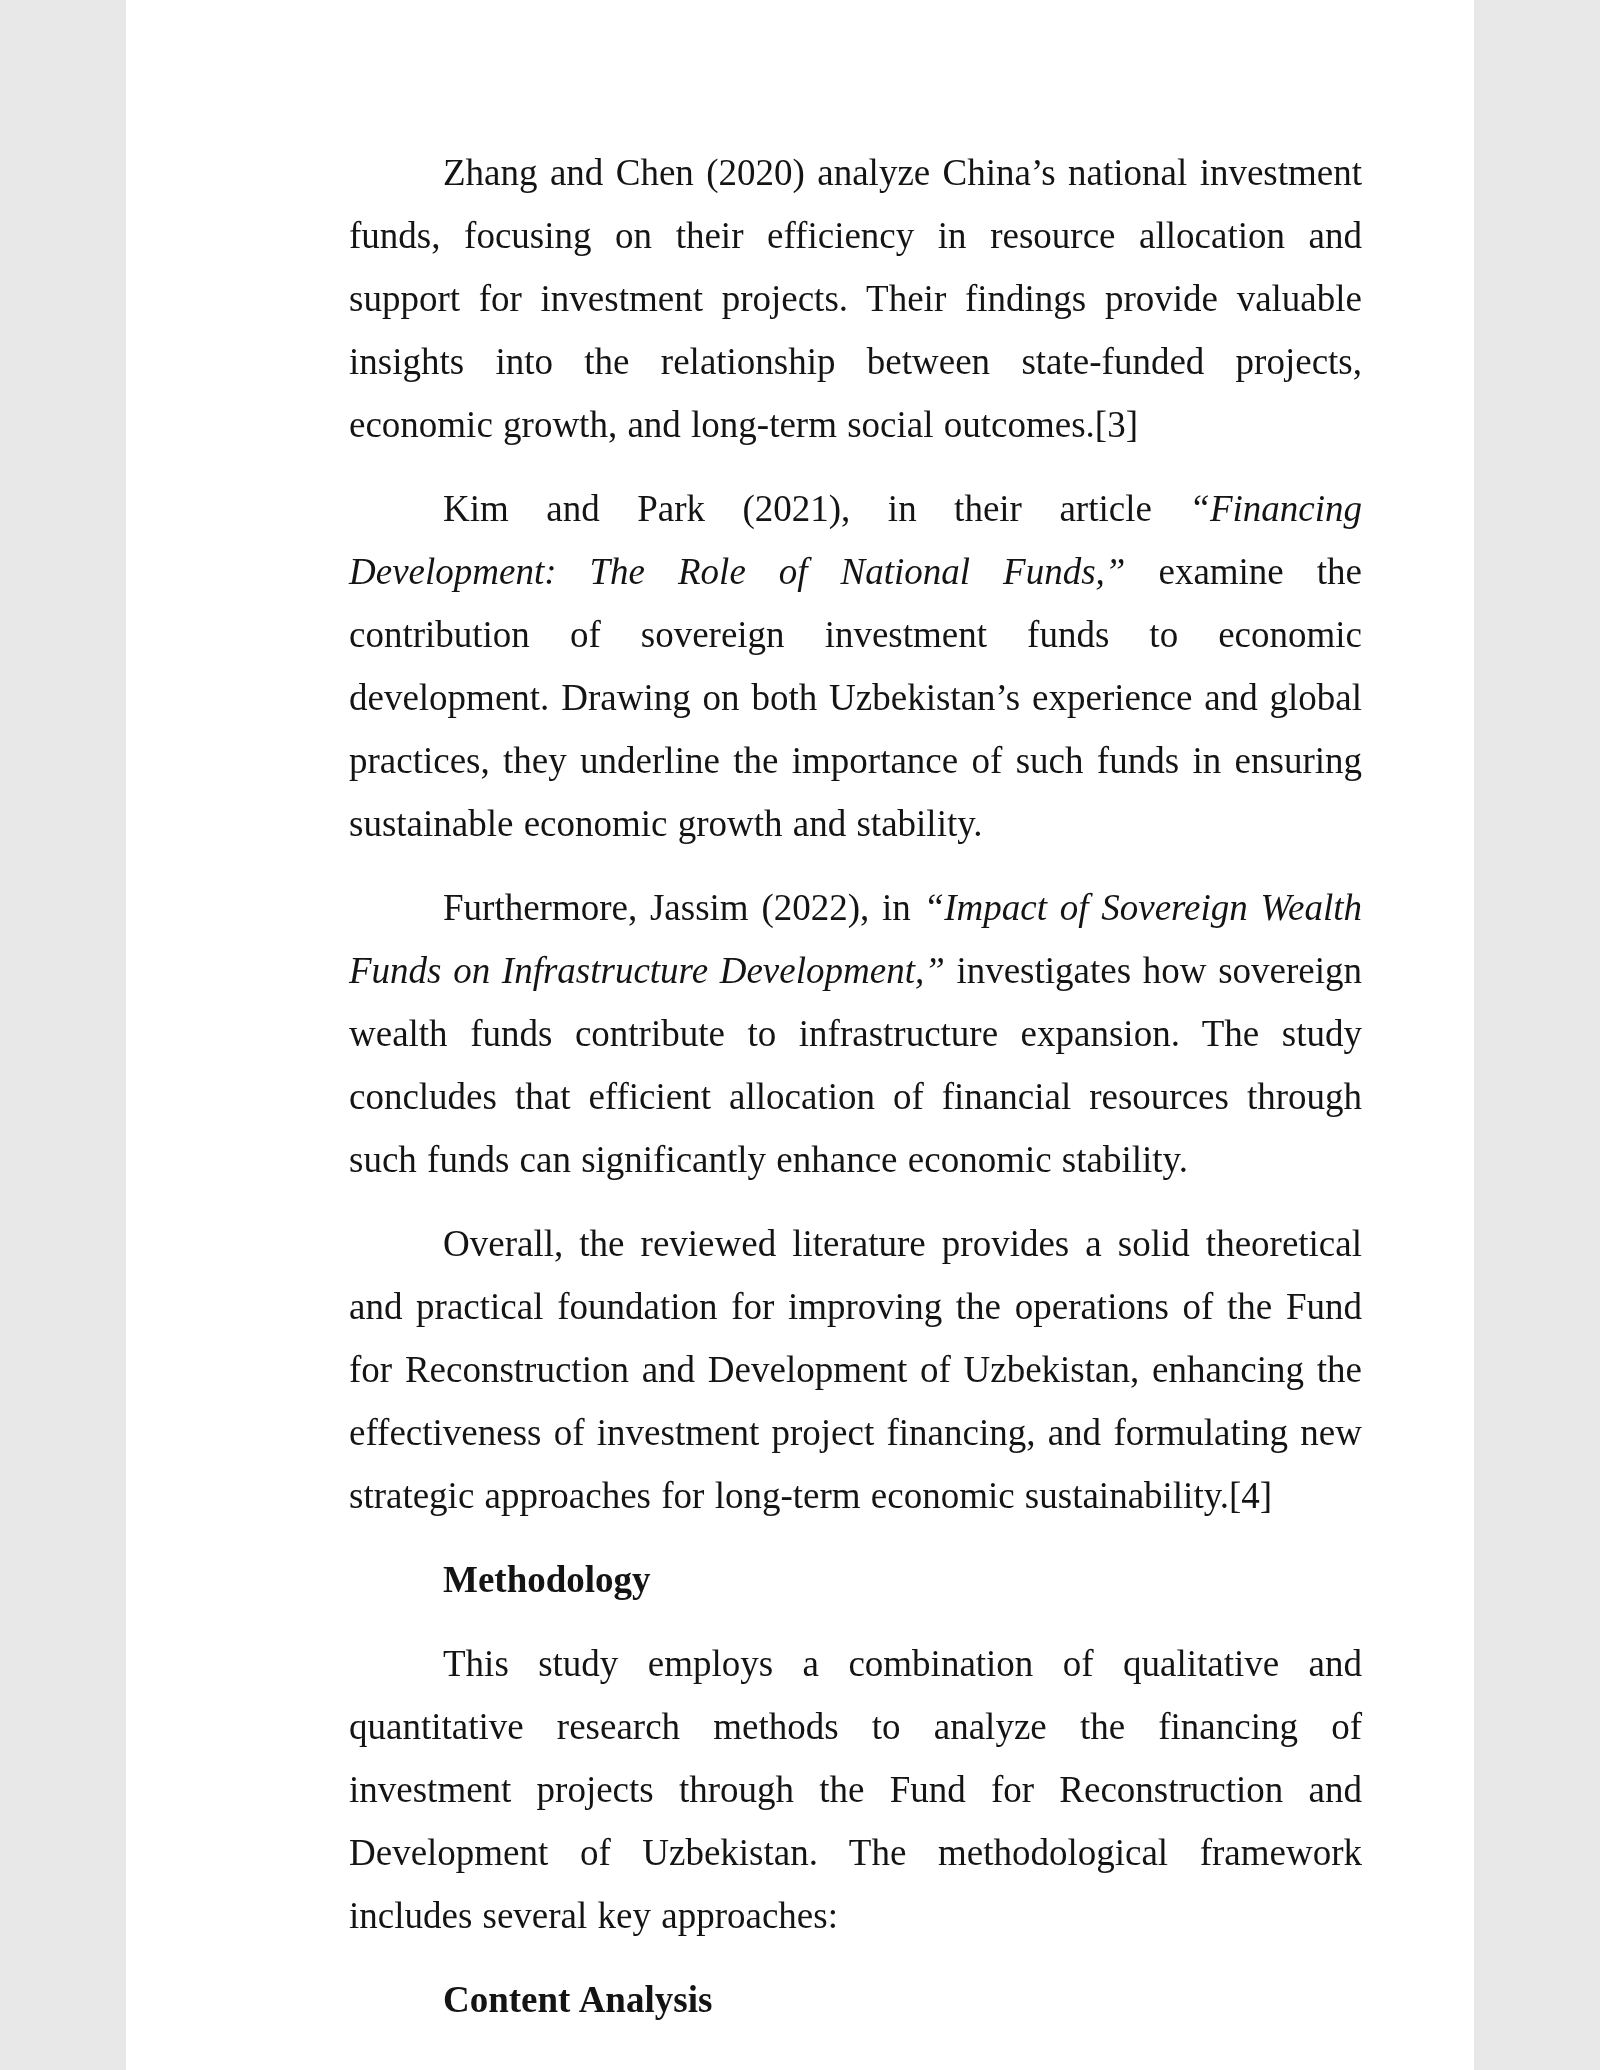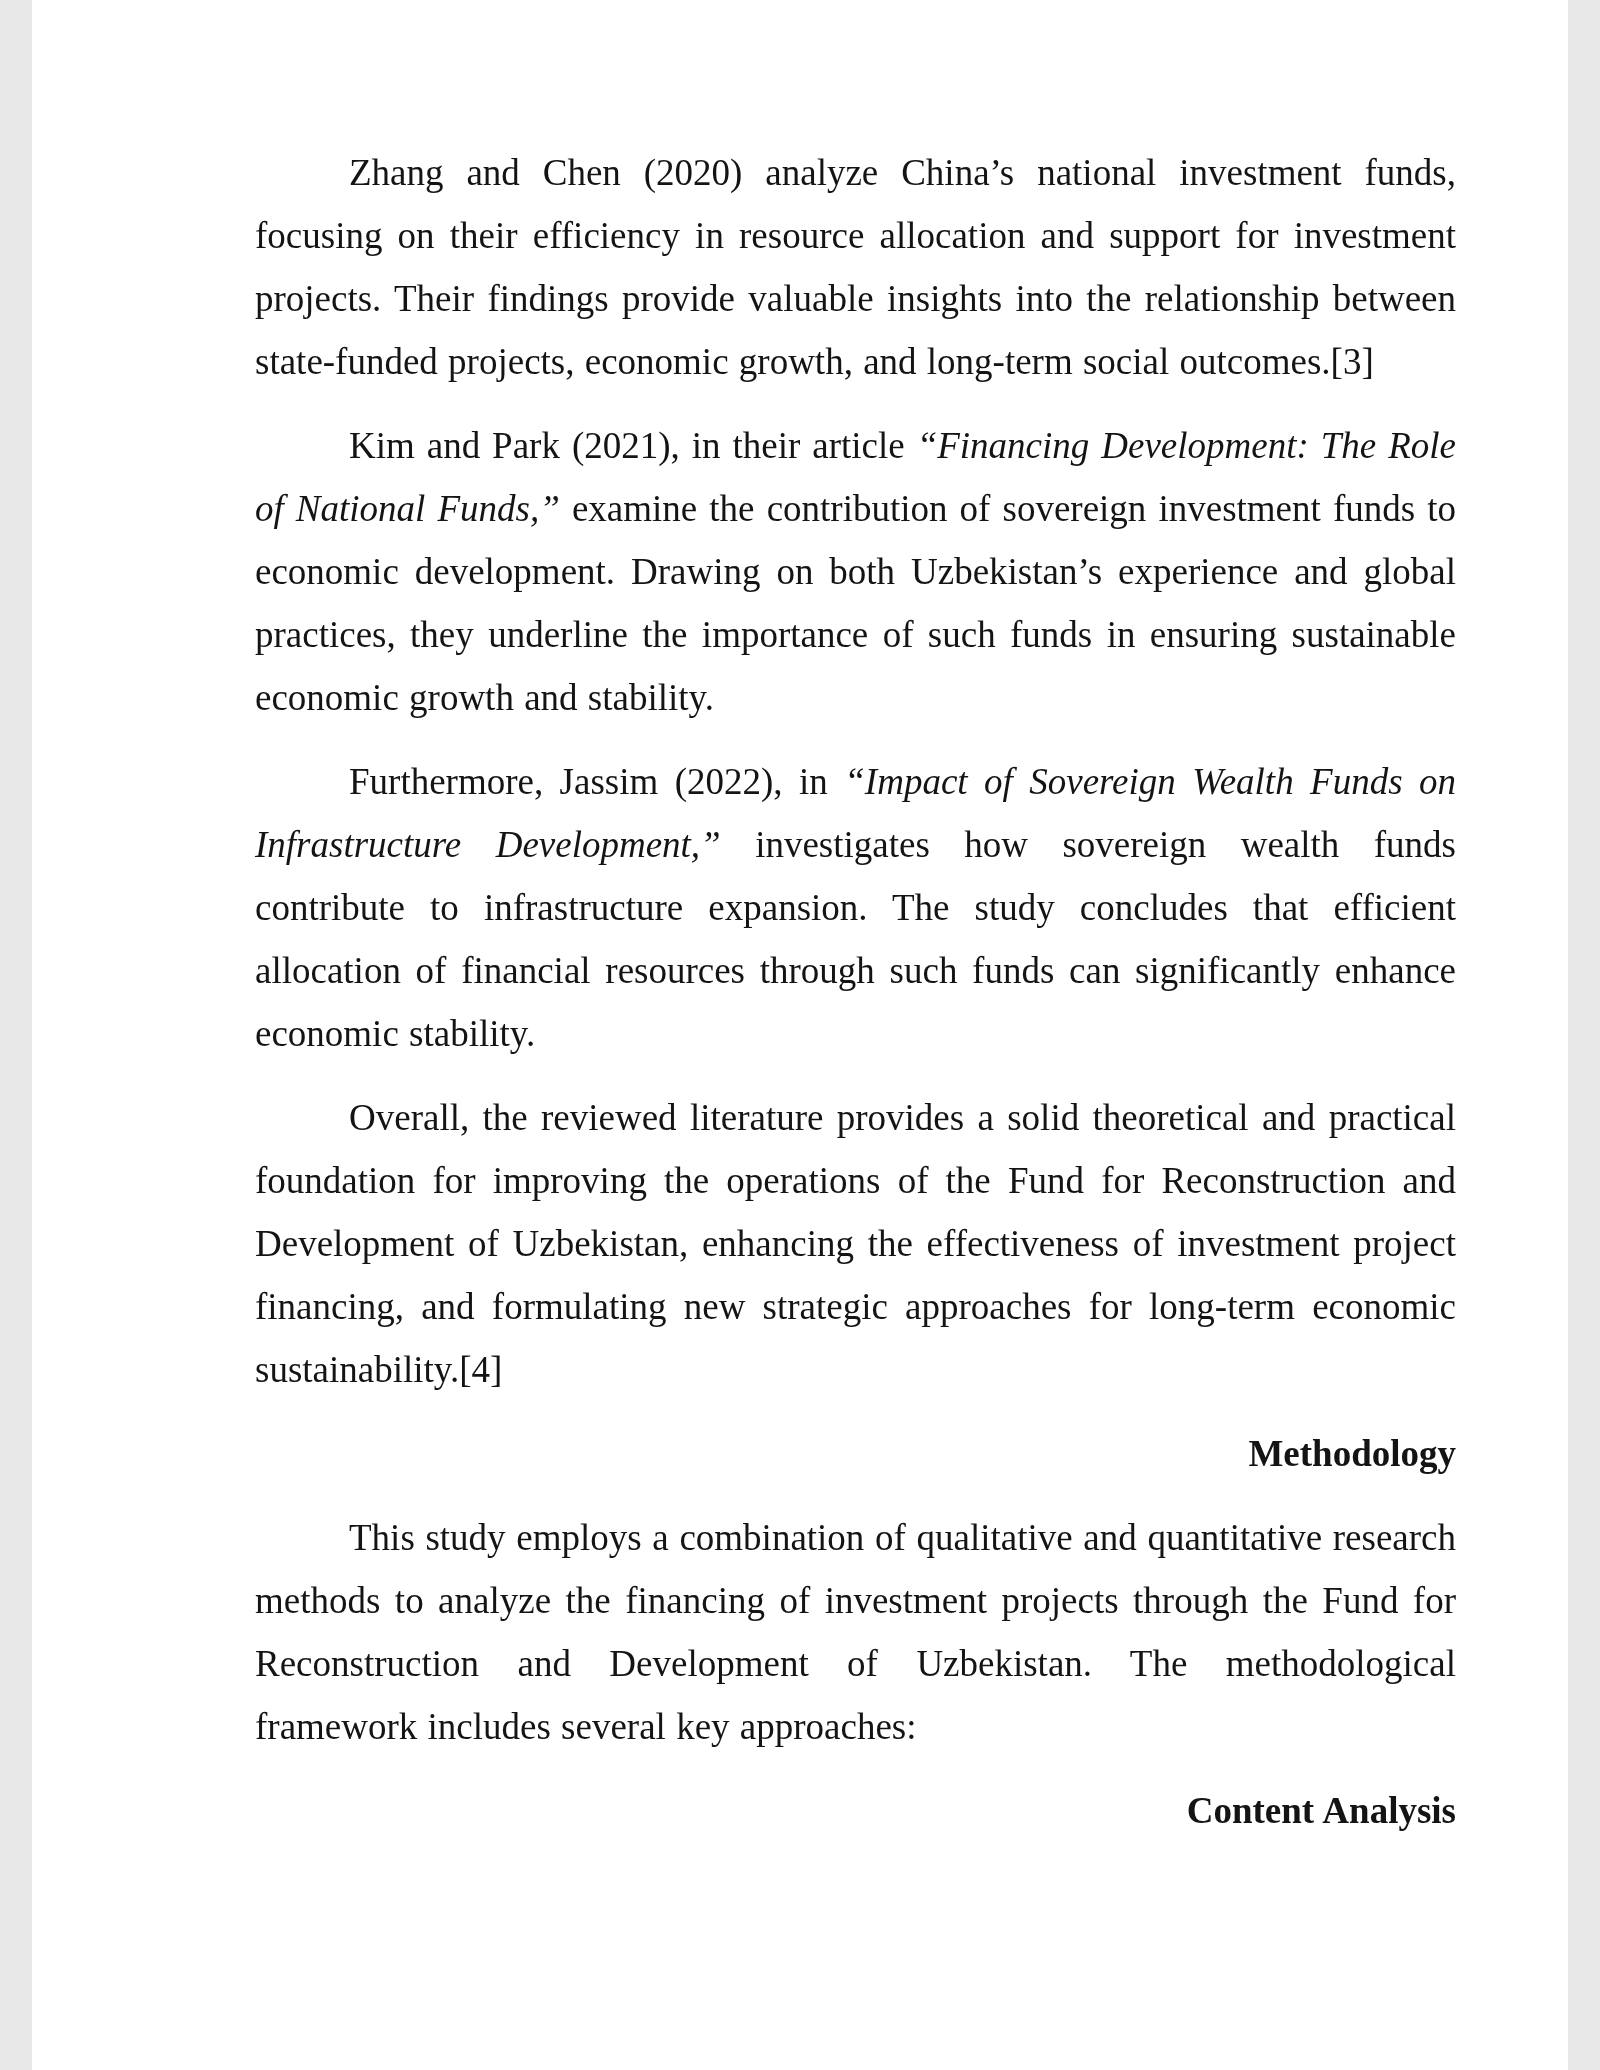--- a/index.html
+++ b/index.html
@@ -2,21 +2,21 @@
 <html><head>
 <meta charset="utf-8">
 <style>
   html, body {
     margin: 0;
     padding: 0;
     background: #e8e8e8;
   }
   .page {
     position: relative;
-    width: 1536px;
+    width: 1348px;
     height: 2070px;
     margin: 0 auto;
     background: #ffffff;
     overflow: hidden;
     box-sizing: border-box;
     padding: 141px 112px 0 223px;
   }
   .doc-body {
     font-family: "Liberation Serif", "DejaVu Serif", serif;
     font-size: 37px;
@@ -24,21 +24,21 @@
     color: #141414;
     text-align: justify;
   }
   .doc-body p {
     margin: 0 0 21px 0;
     text-indent: 94px;
     word-spacing: 1px;
   }
   .doc-body p.heading {
     font-weight: bold;
-    text-align: right;
+    text-align: left;
   }
   .doc-body p.clipped {
     
     text-align-last: justify;
     margin-bottom: 0;
   }
   .run-italic { font-style: italic; }
   .run-bold   { font-weight: bold; }
   .run-normal { font-style: normal; }
 </style>

